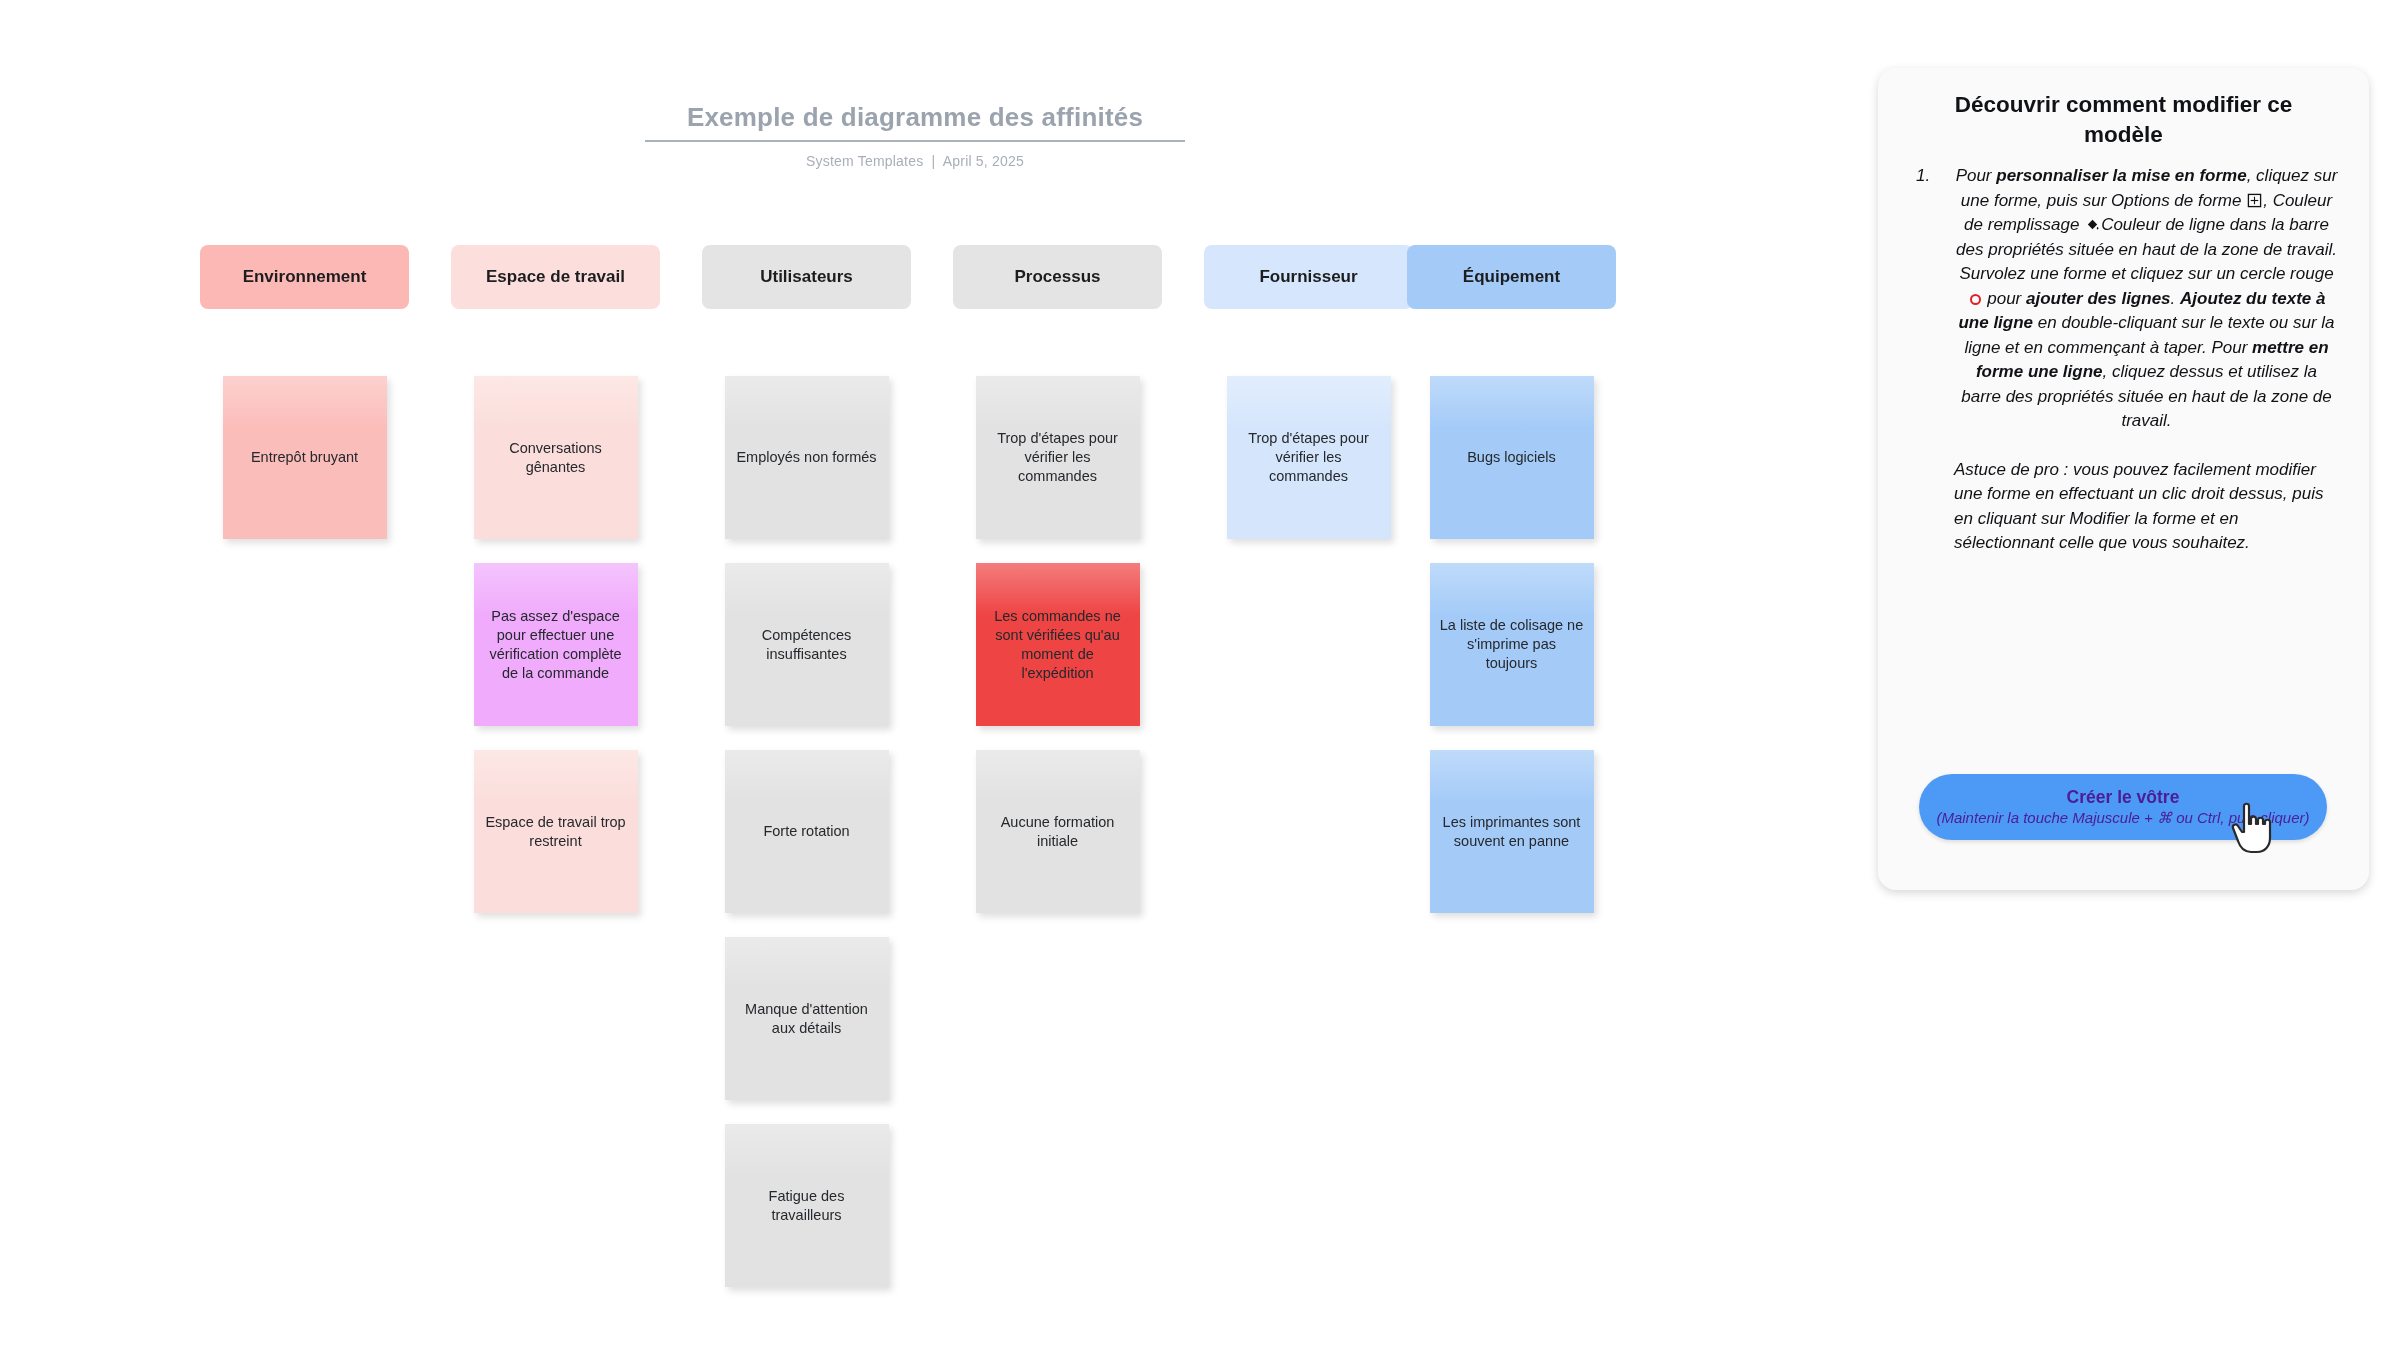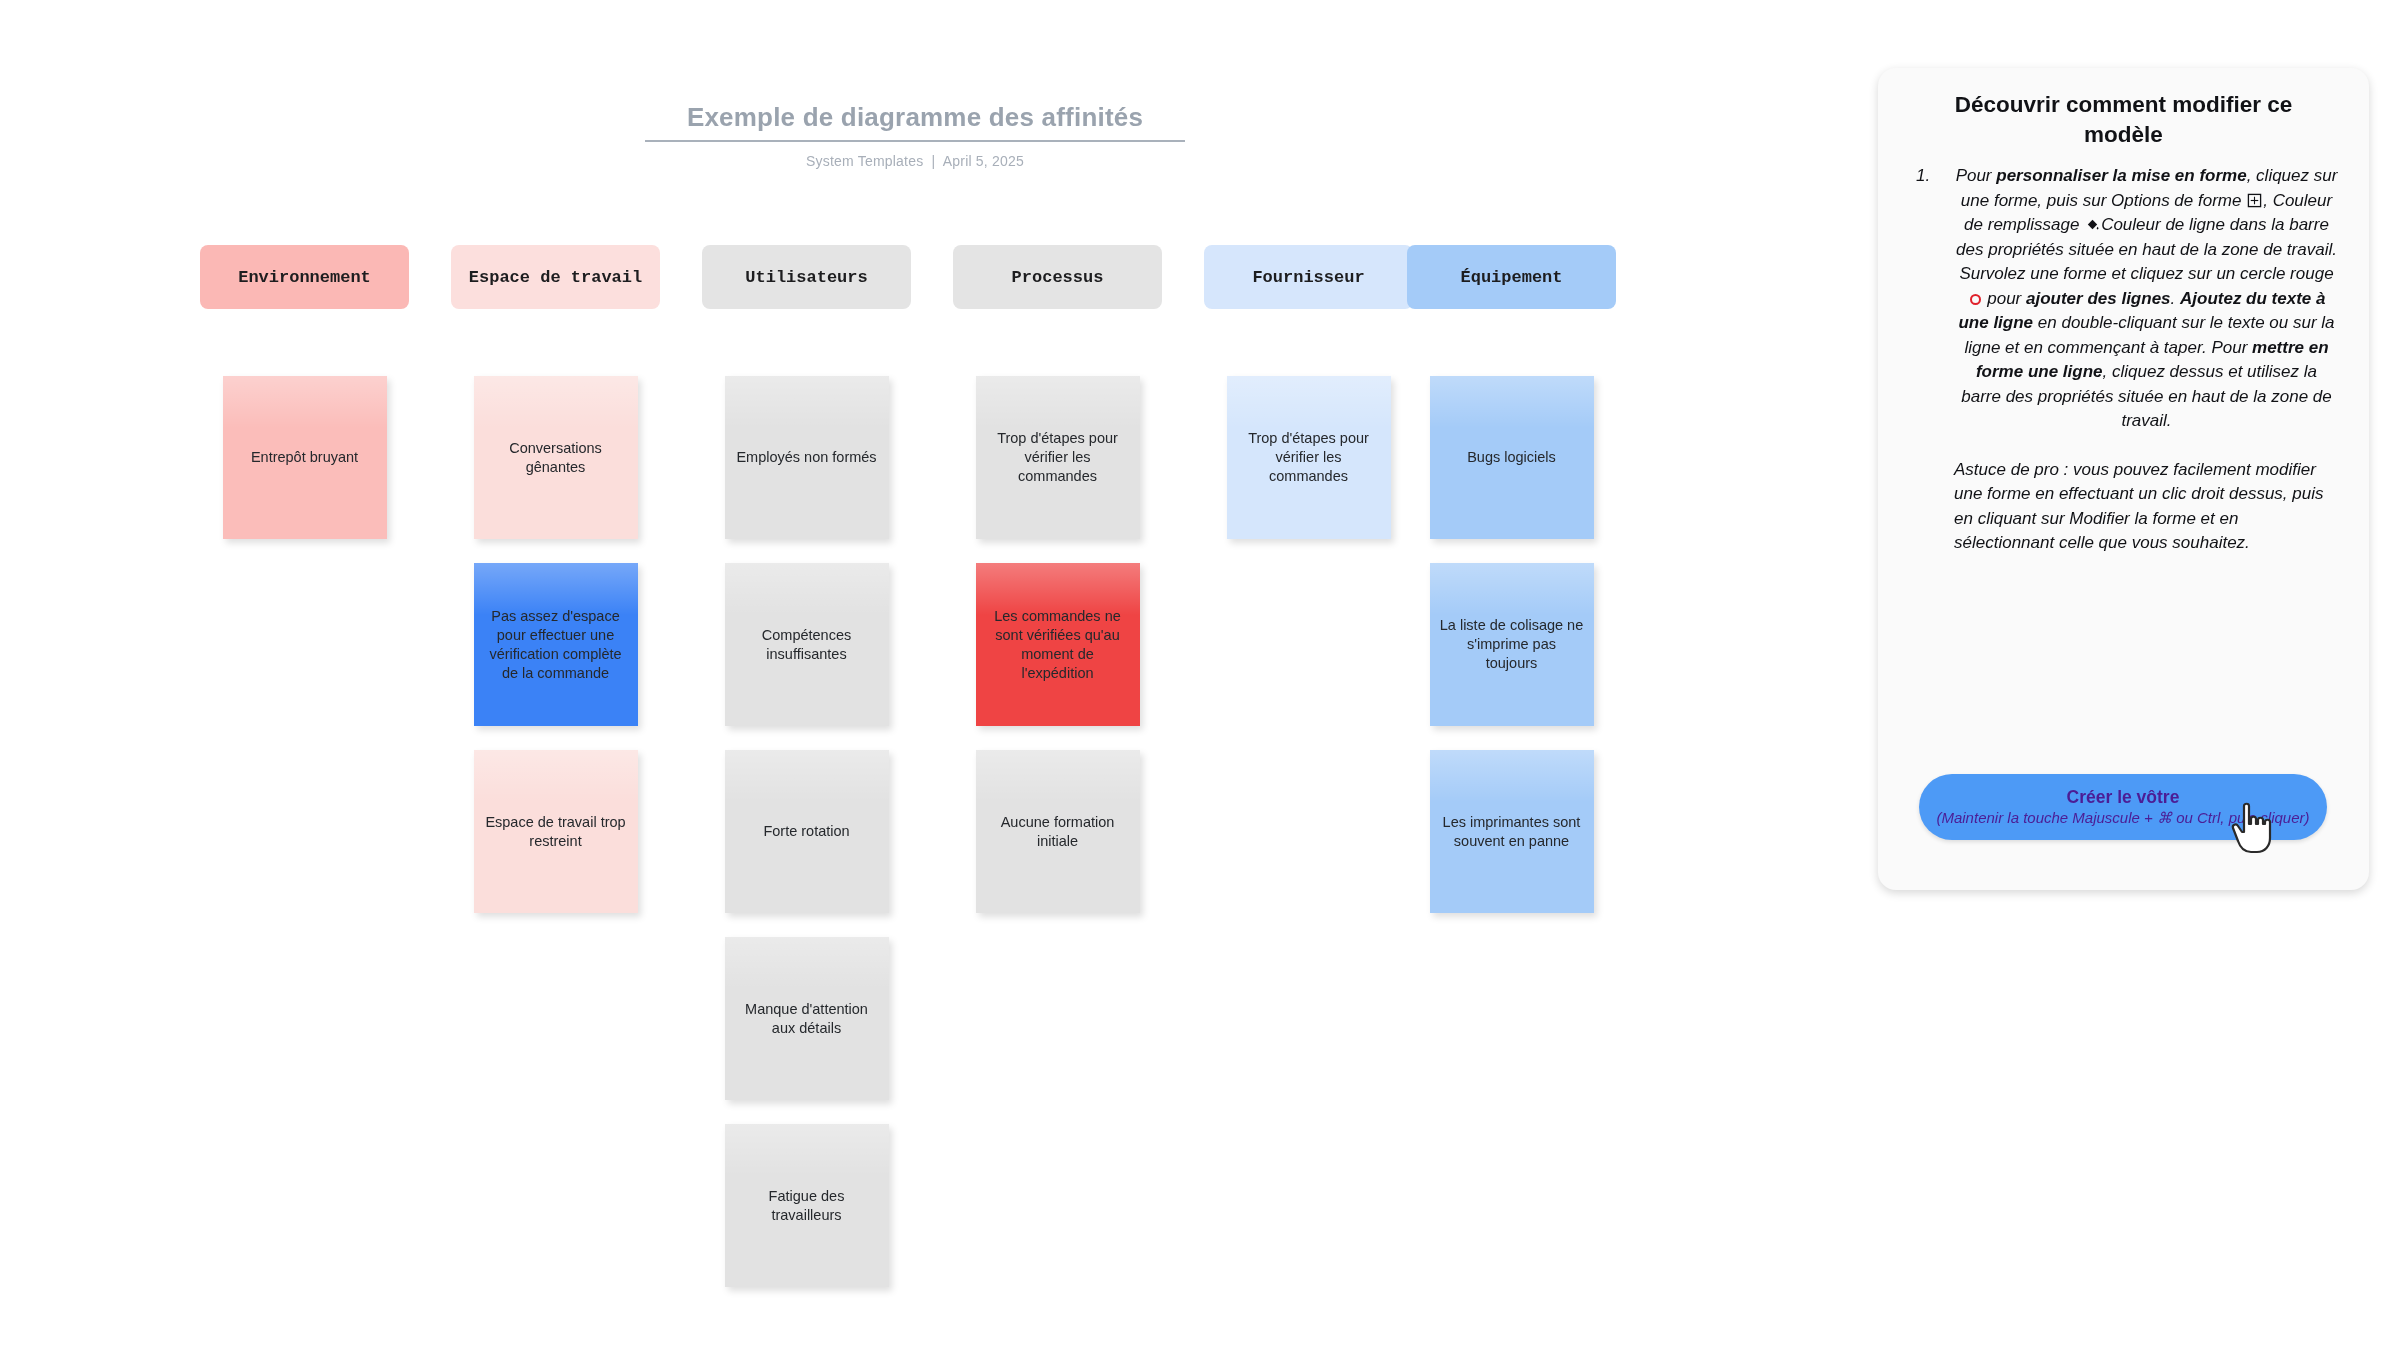--- a/index.html
+++ b/index.html
@@ -63,21 +63,20 @@
   .col-header {
     height: 64px;
     border-radius: 8px;
     display: flex;
     align-items: center;
     justify-content: center;
     font-size: 17px;
     font-weight: bold;
     color: #1d1d1f;
     text-align: center;
-    font-family: Liberation Mono, monospace;
   }
   .notes {
     position: absolute;
     top: 131px;
     left: 0;
     width: 209px;
   }
   .note {
     width: 164px;
     margin: 0 auto 24px auto;
@@ -216,21 +215,21 @@
             <span>Entrepôt bruyant</span>
           </div>
         </div>
       </div>
       <div class="column" style="left: 251px;">
         <div class="col-header" style="background: rgb(252, 223, 221);">Espace de travail</div>
         <div class="notes">
           <div class="note" style="background: rgb(251, 222, 219); height: 163px;">
             <span>Conversations gênantes</span>
           </div>
-          <div class="note" style="background: #3b82f6; height: 163px; justify-content: center;">
+          <div class="note" style="background: #f0abfc; height: 163px; justify-content: center;">
             <span>Pas assez d'espace pour effectuer une vérification complète de la commande</span>
           </div>
           <div class="note" style="background: rgb(251, 222, 219); height: 163px;">
             <span>Espace de travail trop restreint</span>
           </div>
         </div>
       </div>
       <div class="column" style="left: 502px;">
         <div class="col-header" style="background: rgb(228, 228, 228);">Utilisateurs</div>
         <div class="notes">

